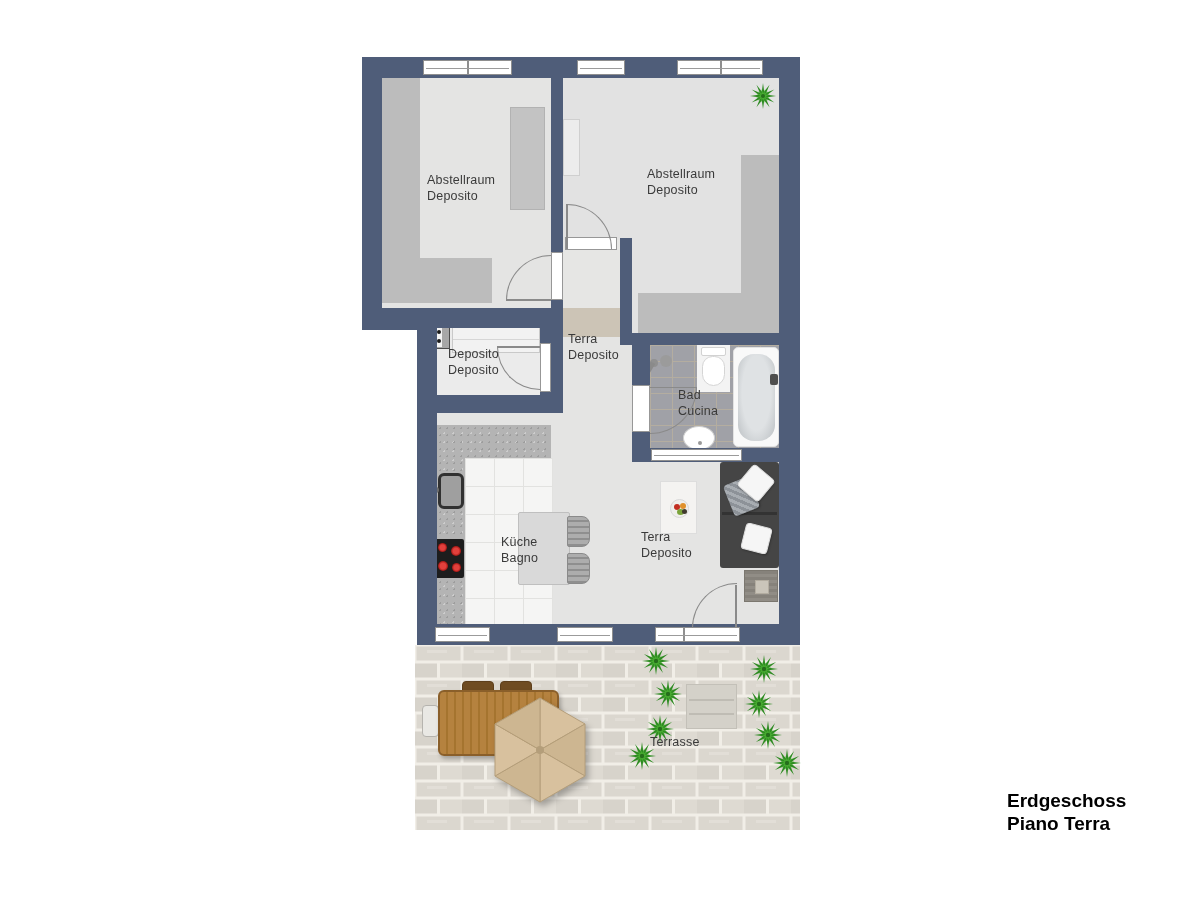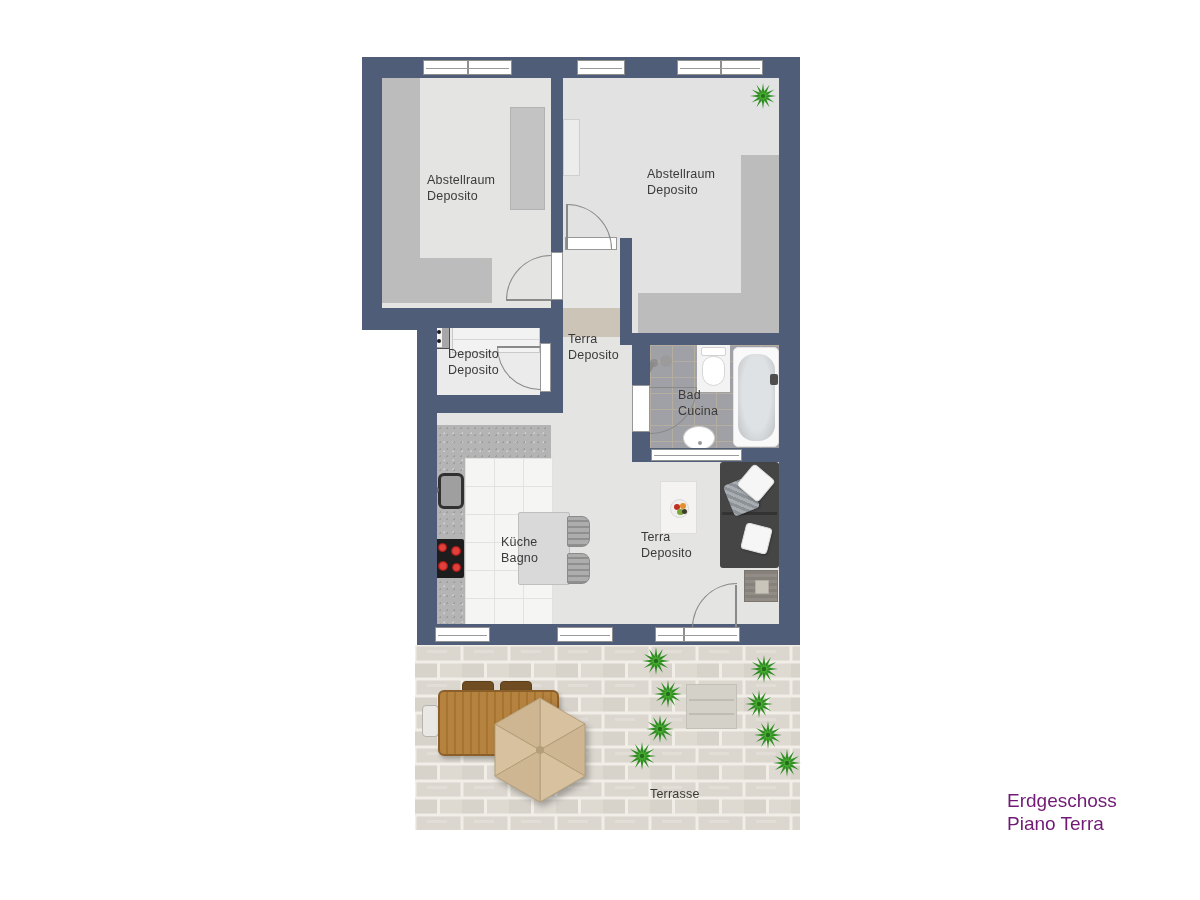--- a/index.html
+++ b/index.html
@@ -18,21 +18,21 @@
   
   .dframe{background:#fff;border:1px solid #979797;}
   .arc{border:0 solid #8a8a8a;background:transparent;}
   .leaf{background:#8a8a8a;}
   
   .counter{background:#b4b4b4;background-image:radial-gradient(#9d9d9d 1px,transparent 1px),radial-gradient(#cdcdcd 1px,transparent 1px);background-size:7px 7px,9px 9px;background-position:0 0,3px 4px;}
   .ktiles{background:#f5f5f4;background-image:linear-gradient(#e2e2e0 1px,transparent 1px),linear-gradient(90deg,#e2e2e0 1px,transparent 1px);background-size:29px 28px;}
   .btiles{background:#a0a1a7;background-image:linear-gradient(#b4ada0 1px,transparent 1px),linear-gradient(90deg,#b4ada0 1px,transparent 1px);background-size:22px 16px;}
   .label{position:absolute;color:#3a3a3a;font-size:12.5px;line-height:16px;letter-spacing:.2px;}
   .label span{display:block;}
-  .floor-label{position:absolute;left:1007px;top:789px;color:#701a75;font-size:19px;line-height:23px;}
+  .floor-label{position:absolute;left:1007px;top:789px;color:#000000;font-size:19px;line-height:23px;font-weight:bold;}
   .floor-label span{display:block;}
   .chair{background:repeating-linear-gradient(0deg,#8f8f8f 0 2px,#adadad 2px 6px);border:1px solid #8a8a8a;border-radius:2px 8px 8px 2px;}
   .pillow{background:#f6f6f6;border:1px solid #dedede;border-radius:4px;box-shadow:1px 1px 2px rgba(0,0,0,.25);}
 </style>
 </head>
 <body>
 
 <div class="canvas">
   <div class="abs" style="left:0;top:0;width:1200px;height:900px;">
 
@@ -251,21 +251,21 @@
       <span>Cucina</span>
     </div>
     <div class="label" style="left:501px;top:534px;">
       <span>Küche</span>
       <span>Bagno</span>
     </div>
     <div class="label" style="left:641px;top:529px;">
       <span>Terra</span>
       <span>Deposito</span>
     </div>
-    <div class="label" style="left:650px;top:786px;">
+    <div class="label" style="left:650px;top:734px;">
       <span>Terrasse</span>
     </div>
   </div>
 
   <div class="floor-label">
     <span>Erdgeschoss</span>
     <span>Piano Terra</span>
   </div>
 </div>
 

